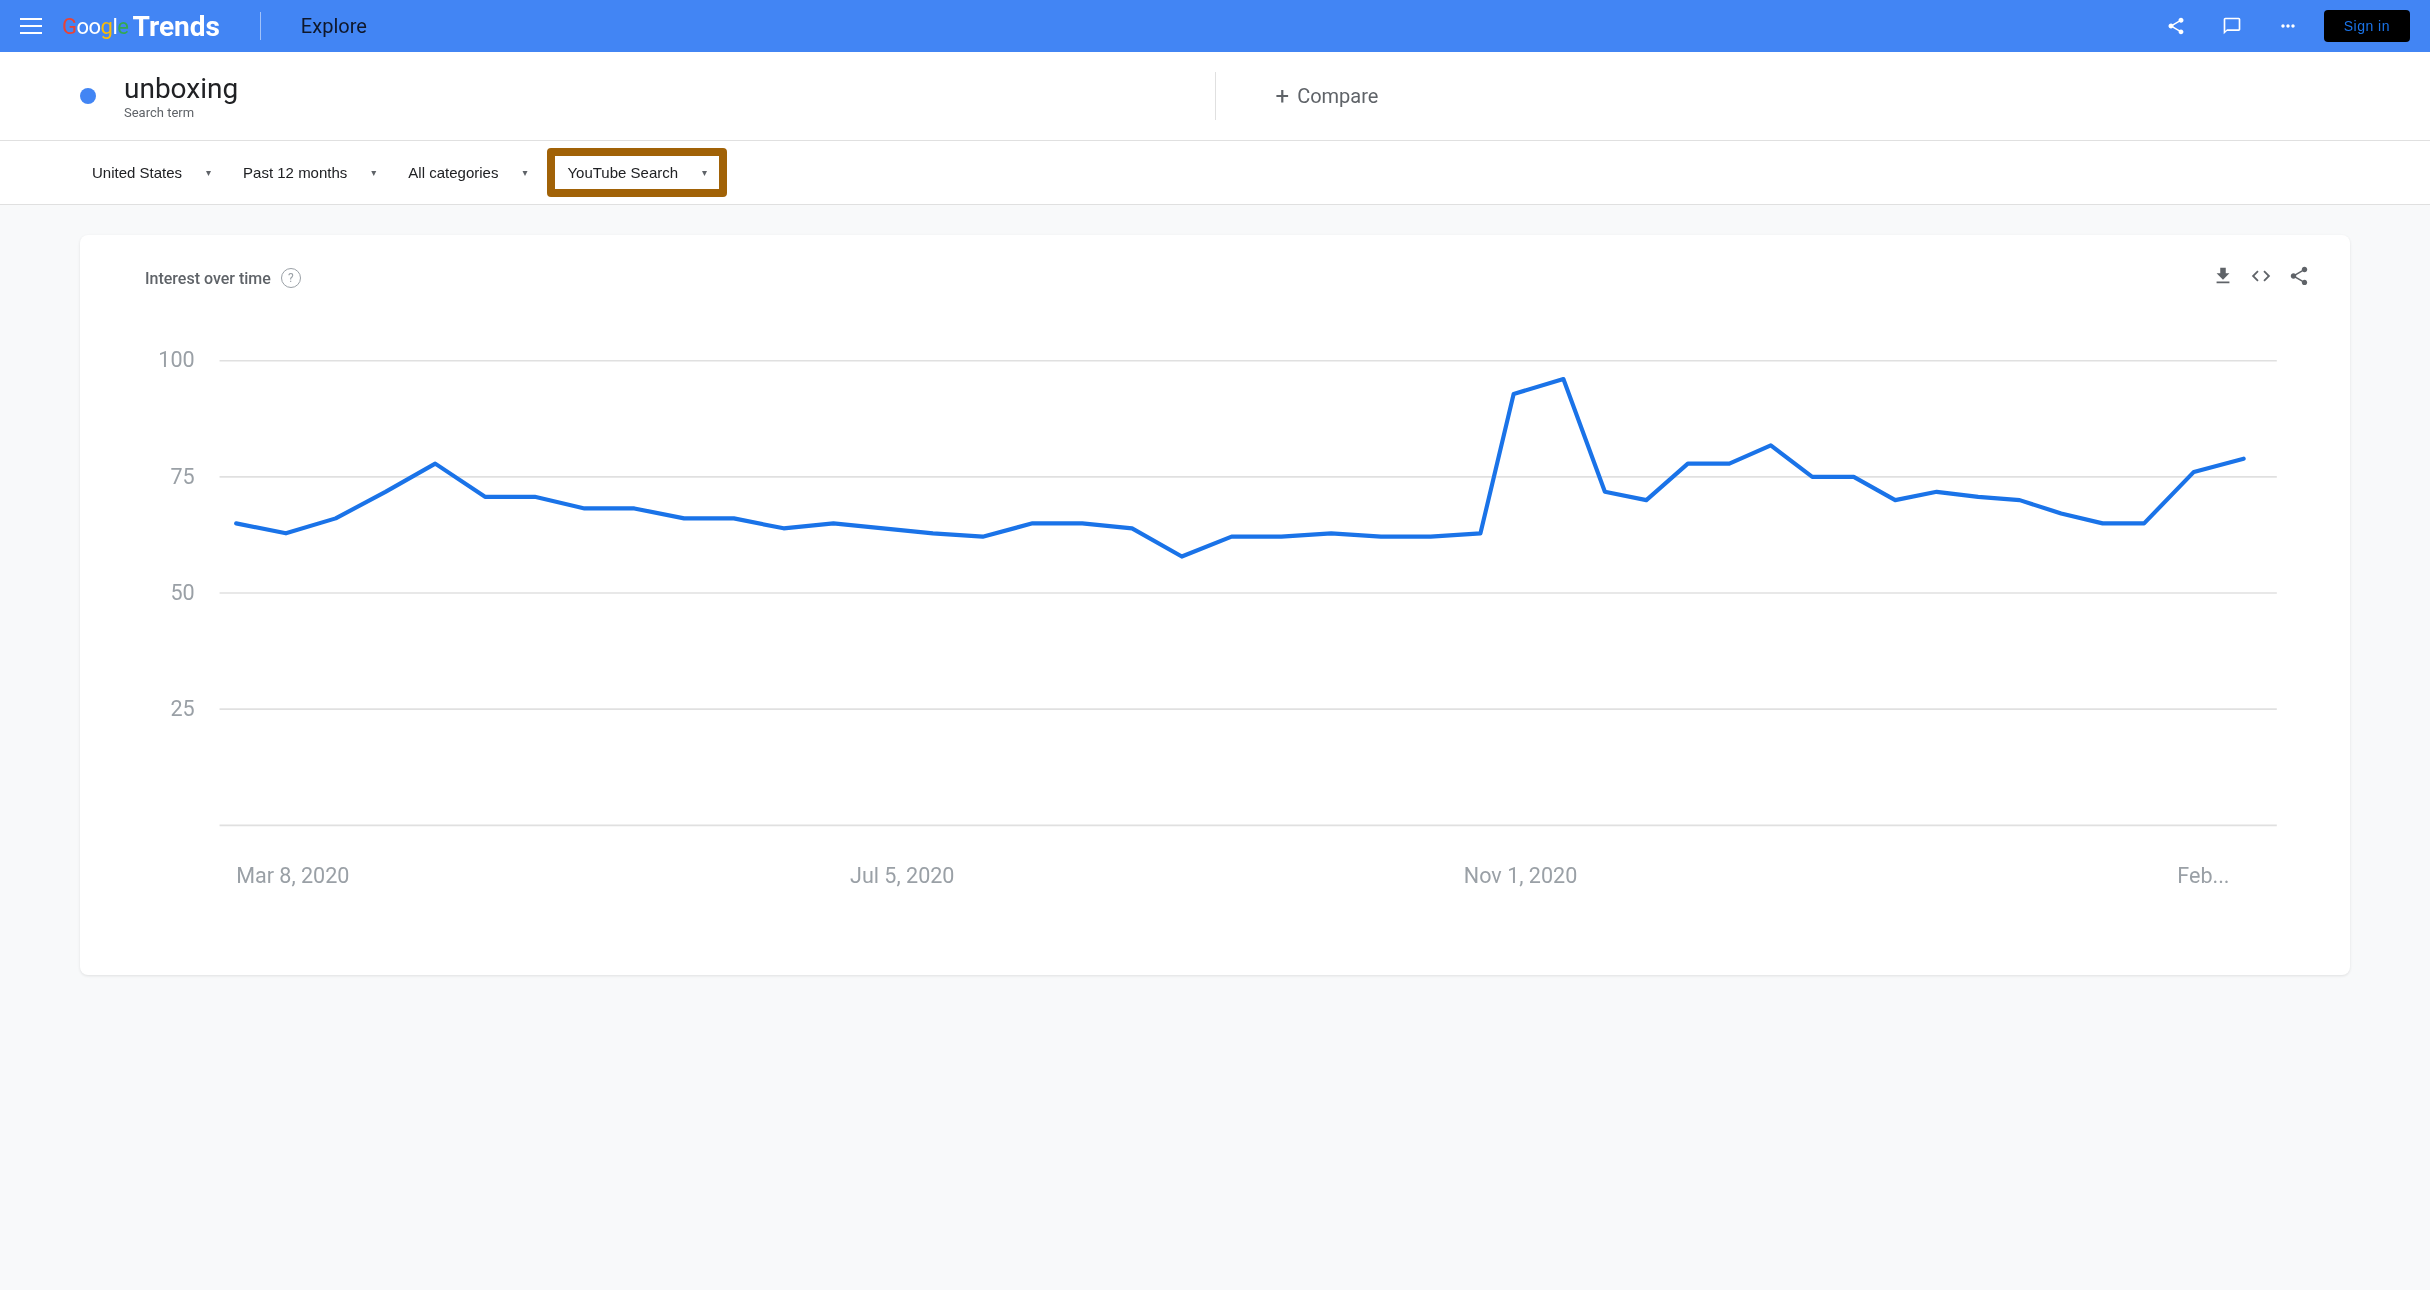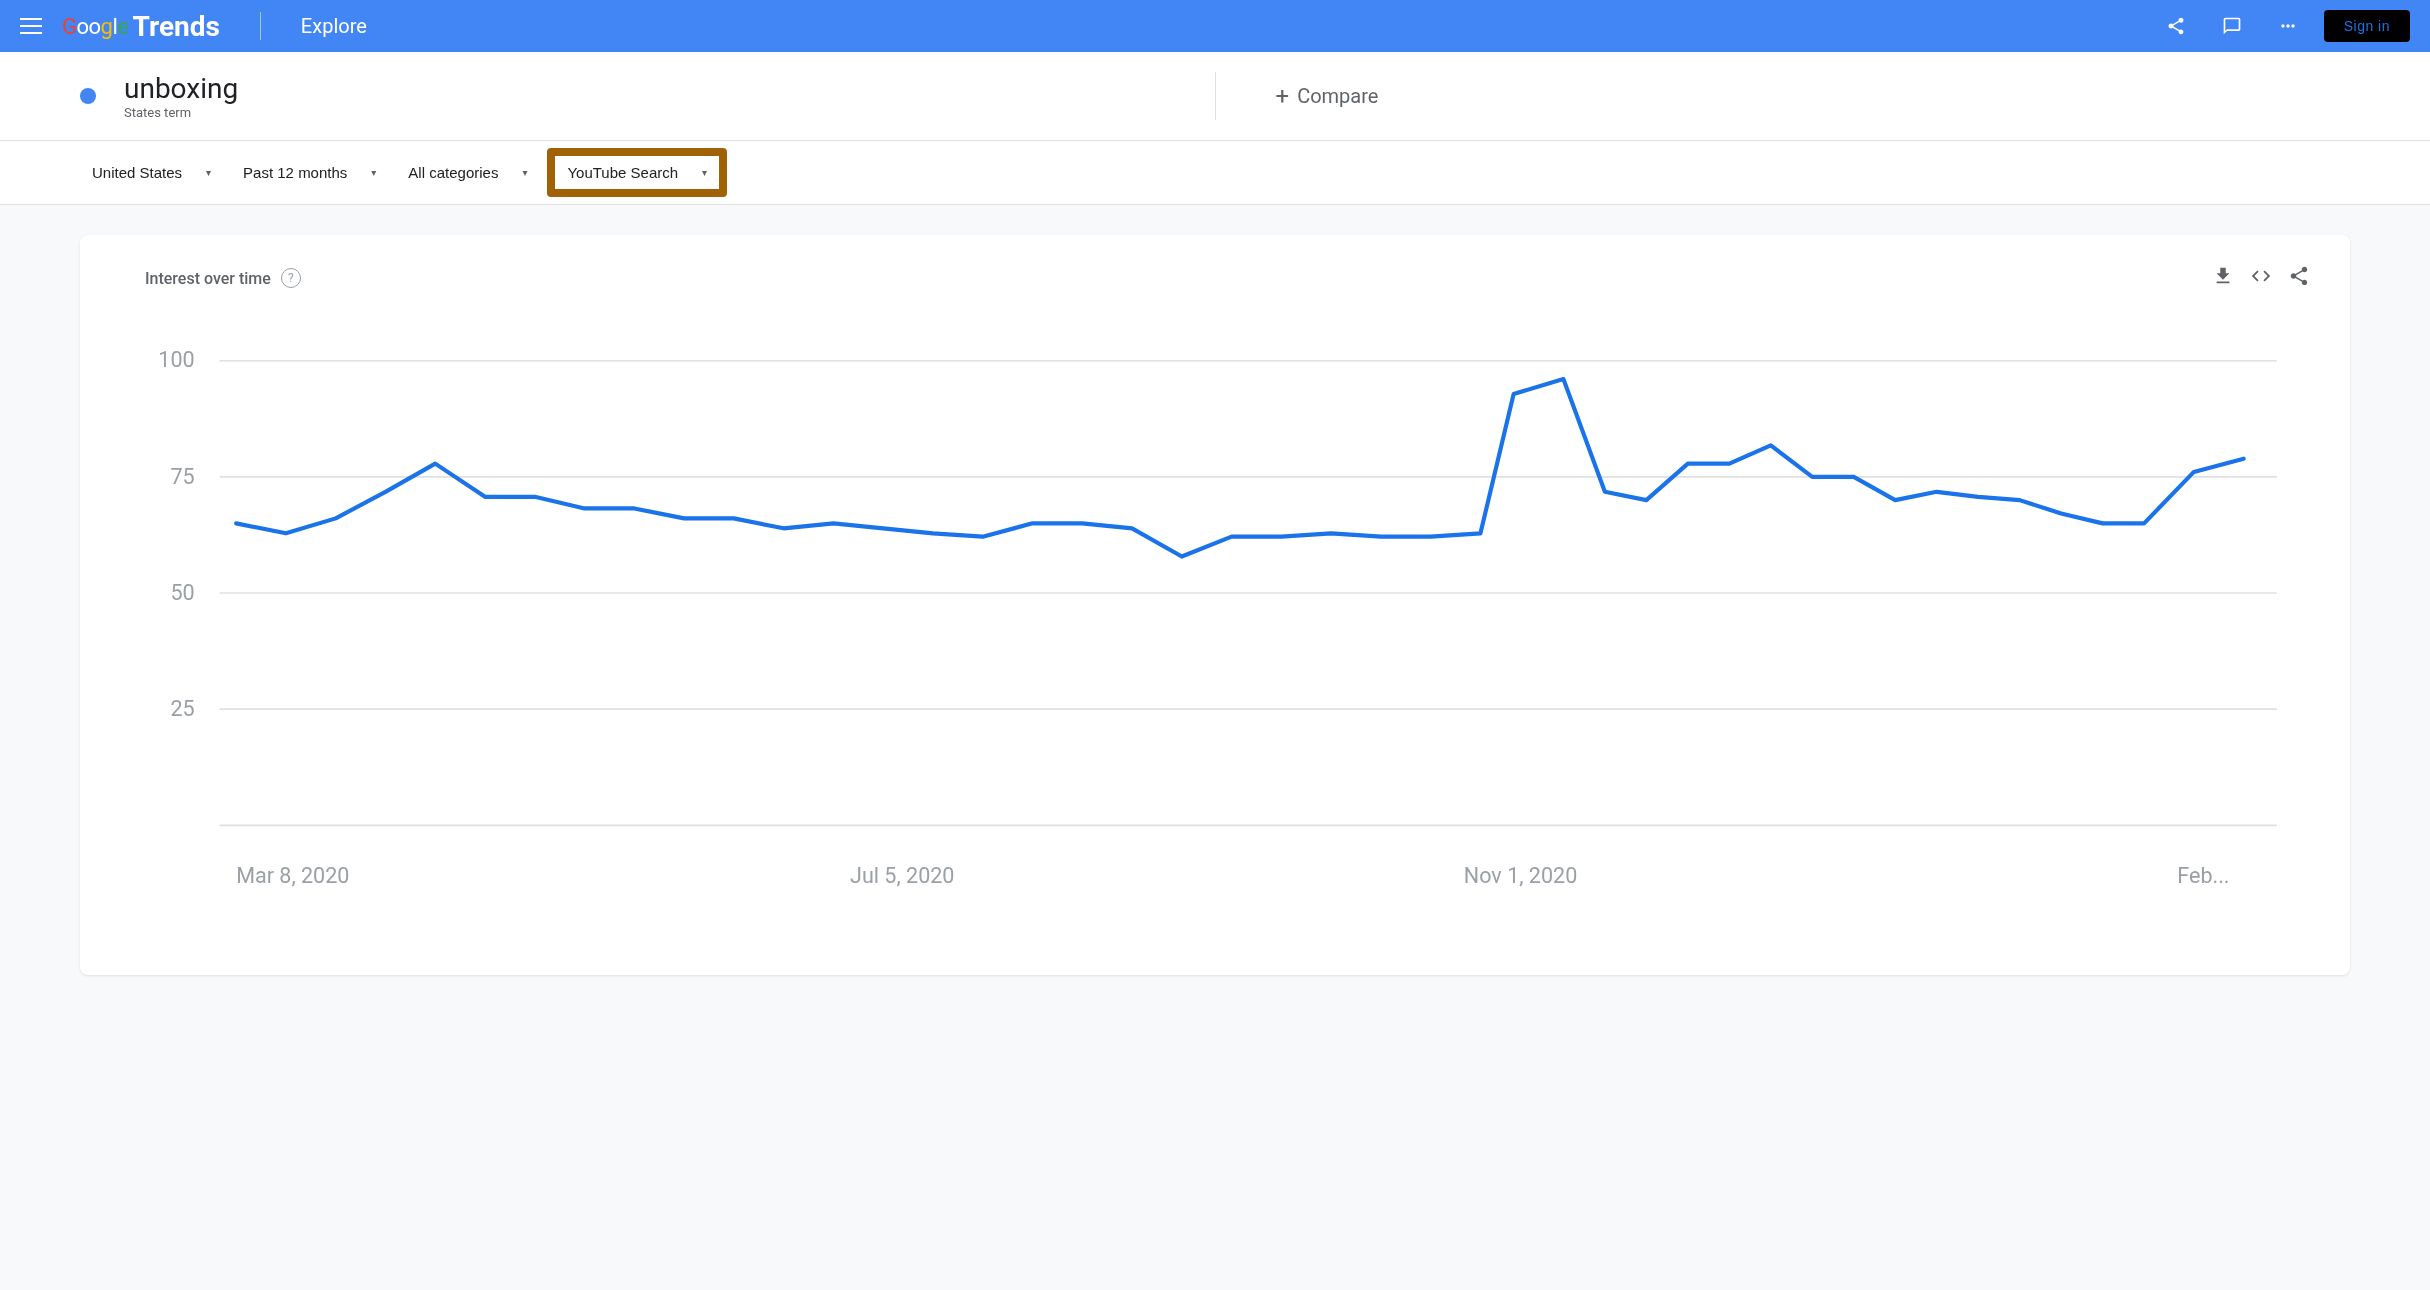--- a/index.html
+++ b/index.html
@@ -47,21 +47,21 @@
       font-size: 28px;
       font-weight: 700;
     }
     .divider-vert {
       width: 1px;
       height: 28px;
       background: rgba(255,255,255,0.5);
       margin: 0 20px;
     }
     .explore-text {
-      color: #ffffff;
+      color: #0f172a;
       font-size: 20px;
       font-weight: 400;
     }
     .header-right {
       margin-left: auto;
       display: flex;
       align-items: center;
       gap: 16px;
     }
     .header-icon {
@@ -271,21 +271,21 @@
     </div>
     <button class="sign-in-btn">Sign in</button>
   </div>
 </header>
 
 <div class="search-section">
   <div class="search-term-box">
     <div class="blue-dot"></div>
     <div class="search-term-info">
       <span class="search-term-name">unboxing</span>
-      <span class="search-term-type">States term</span>
+      <span class="search-term-type">Search term</span>
     </div>
   </div>
   <div class="compare-section">
     <span class="compare-plus">+</span>
     <span class="compare-text">Compare</span>
   </div>
 </div>
 
 <div class="filters-section">
   <button class="filter-dropdown">

